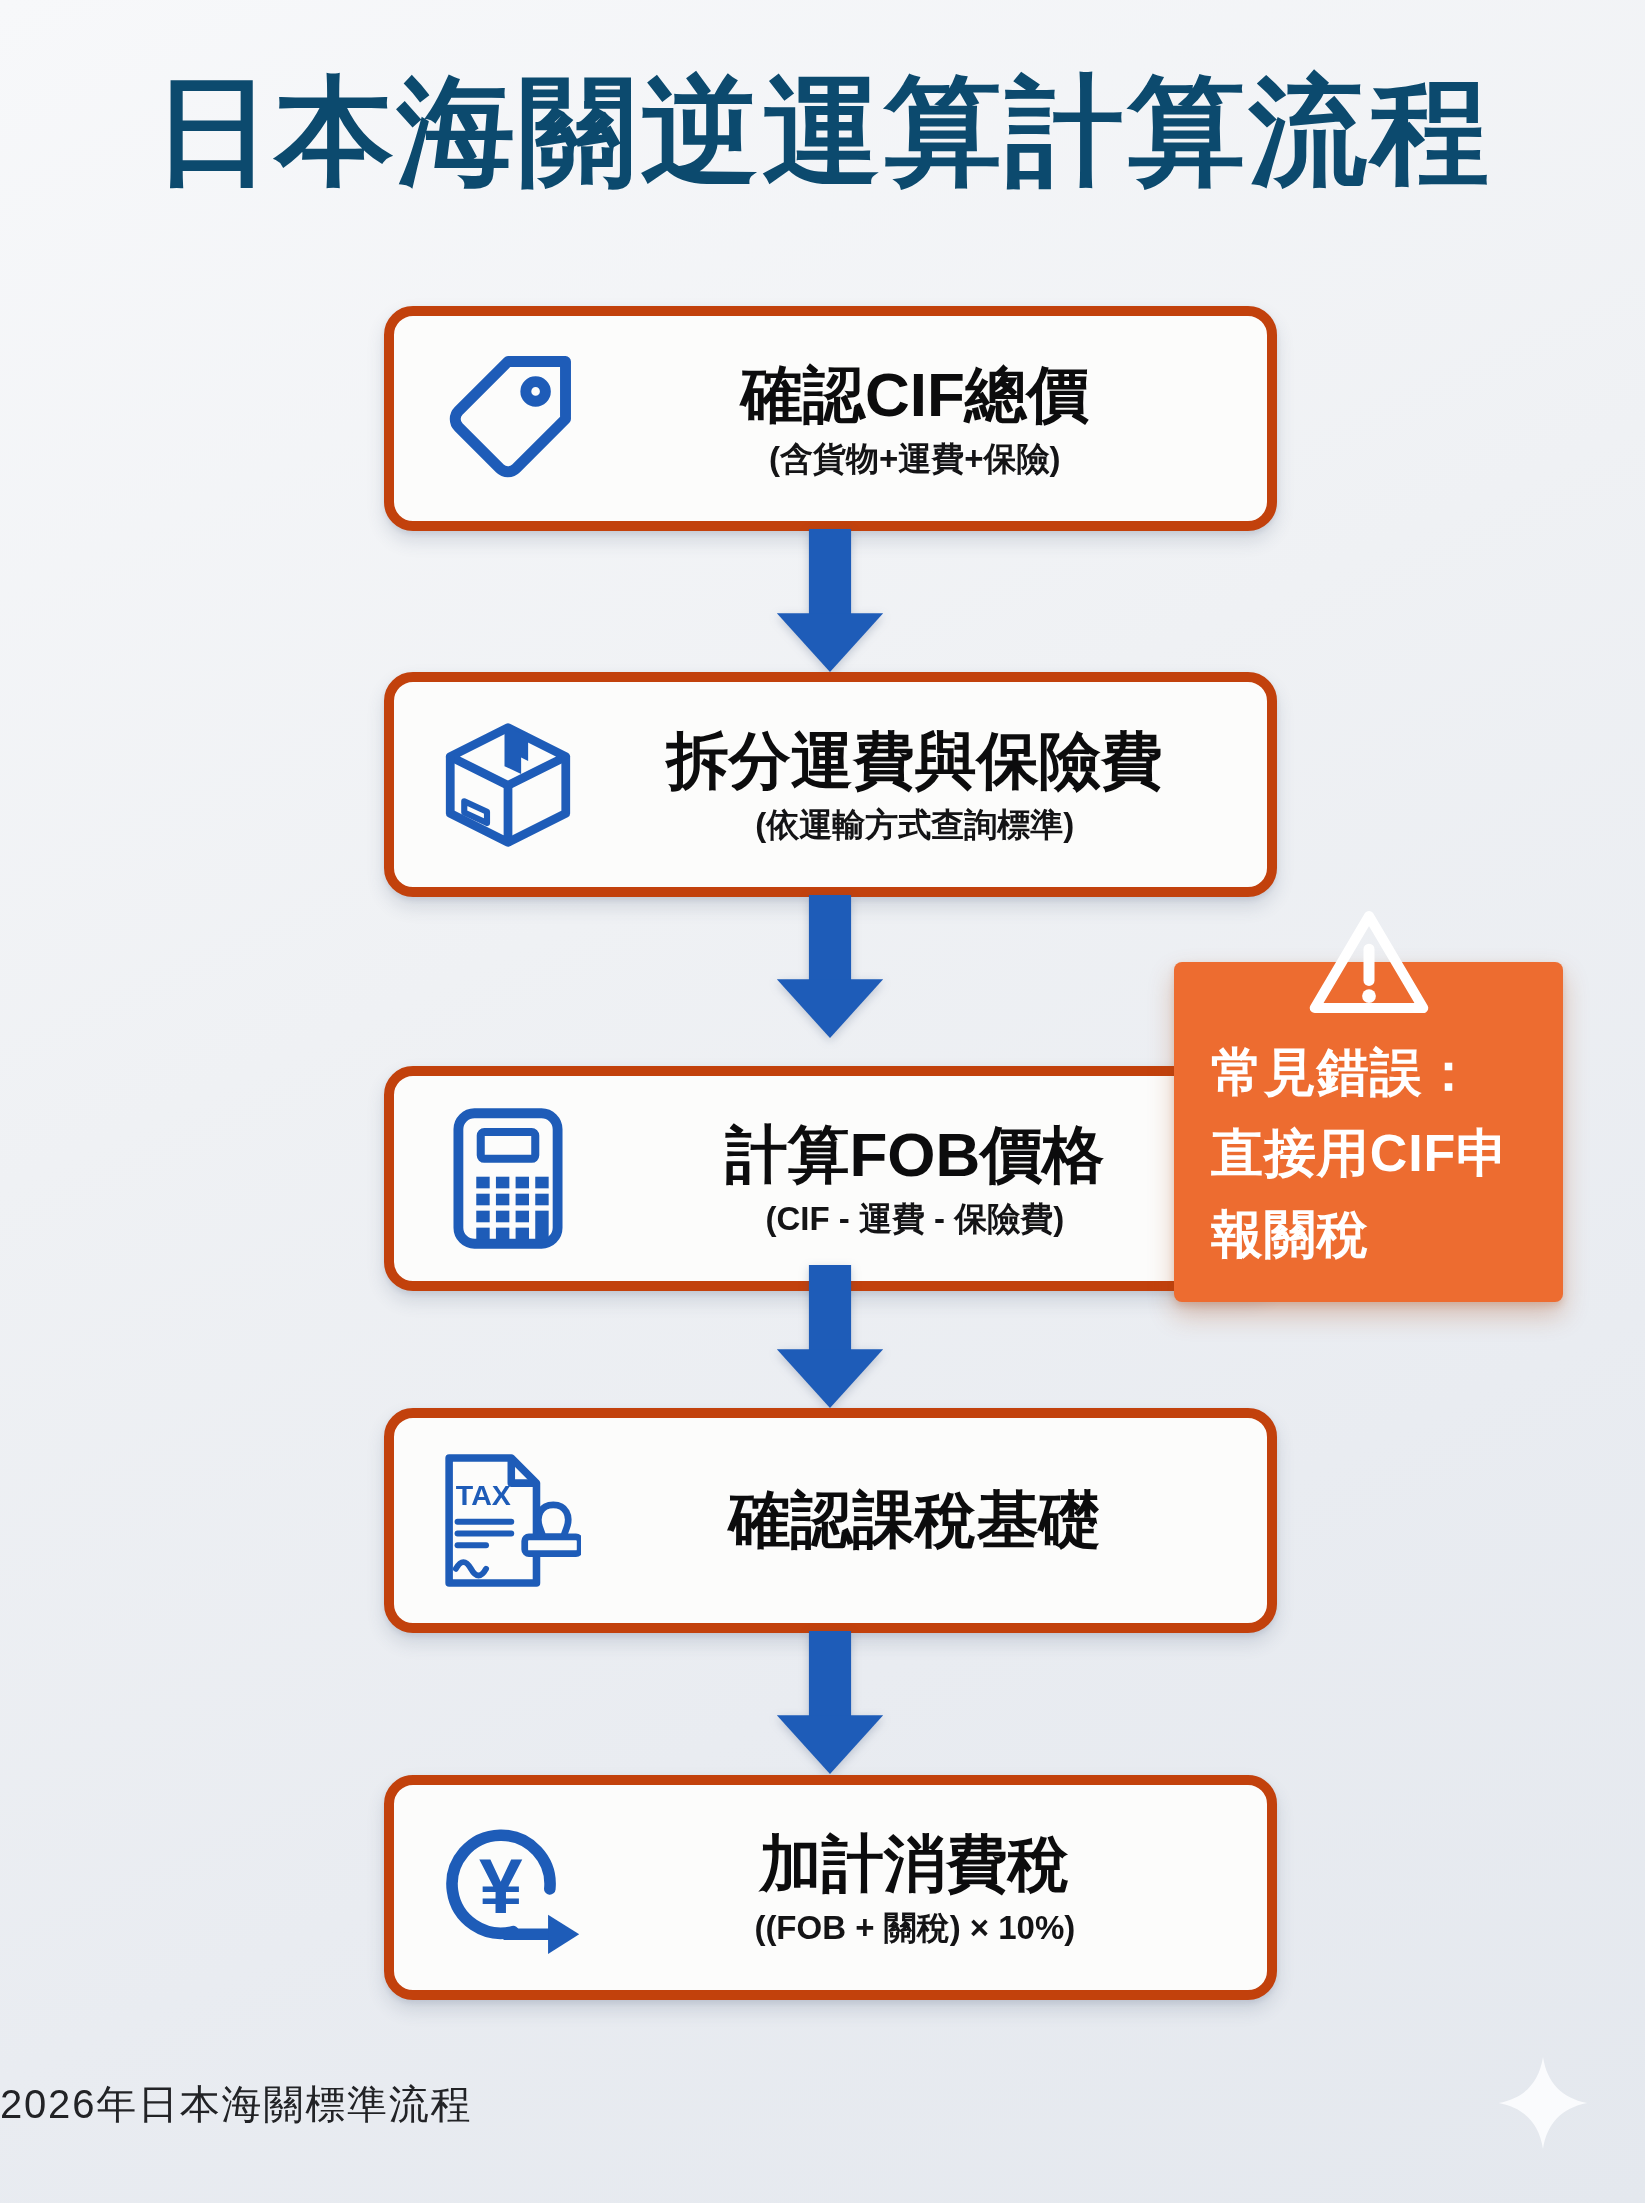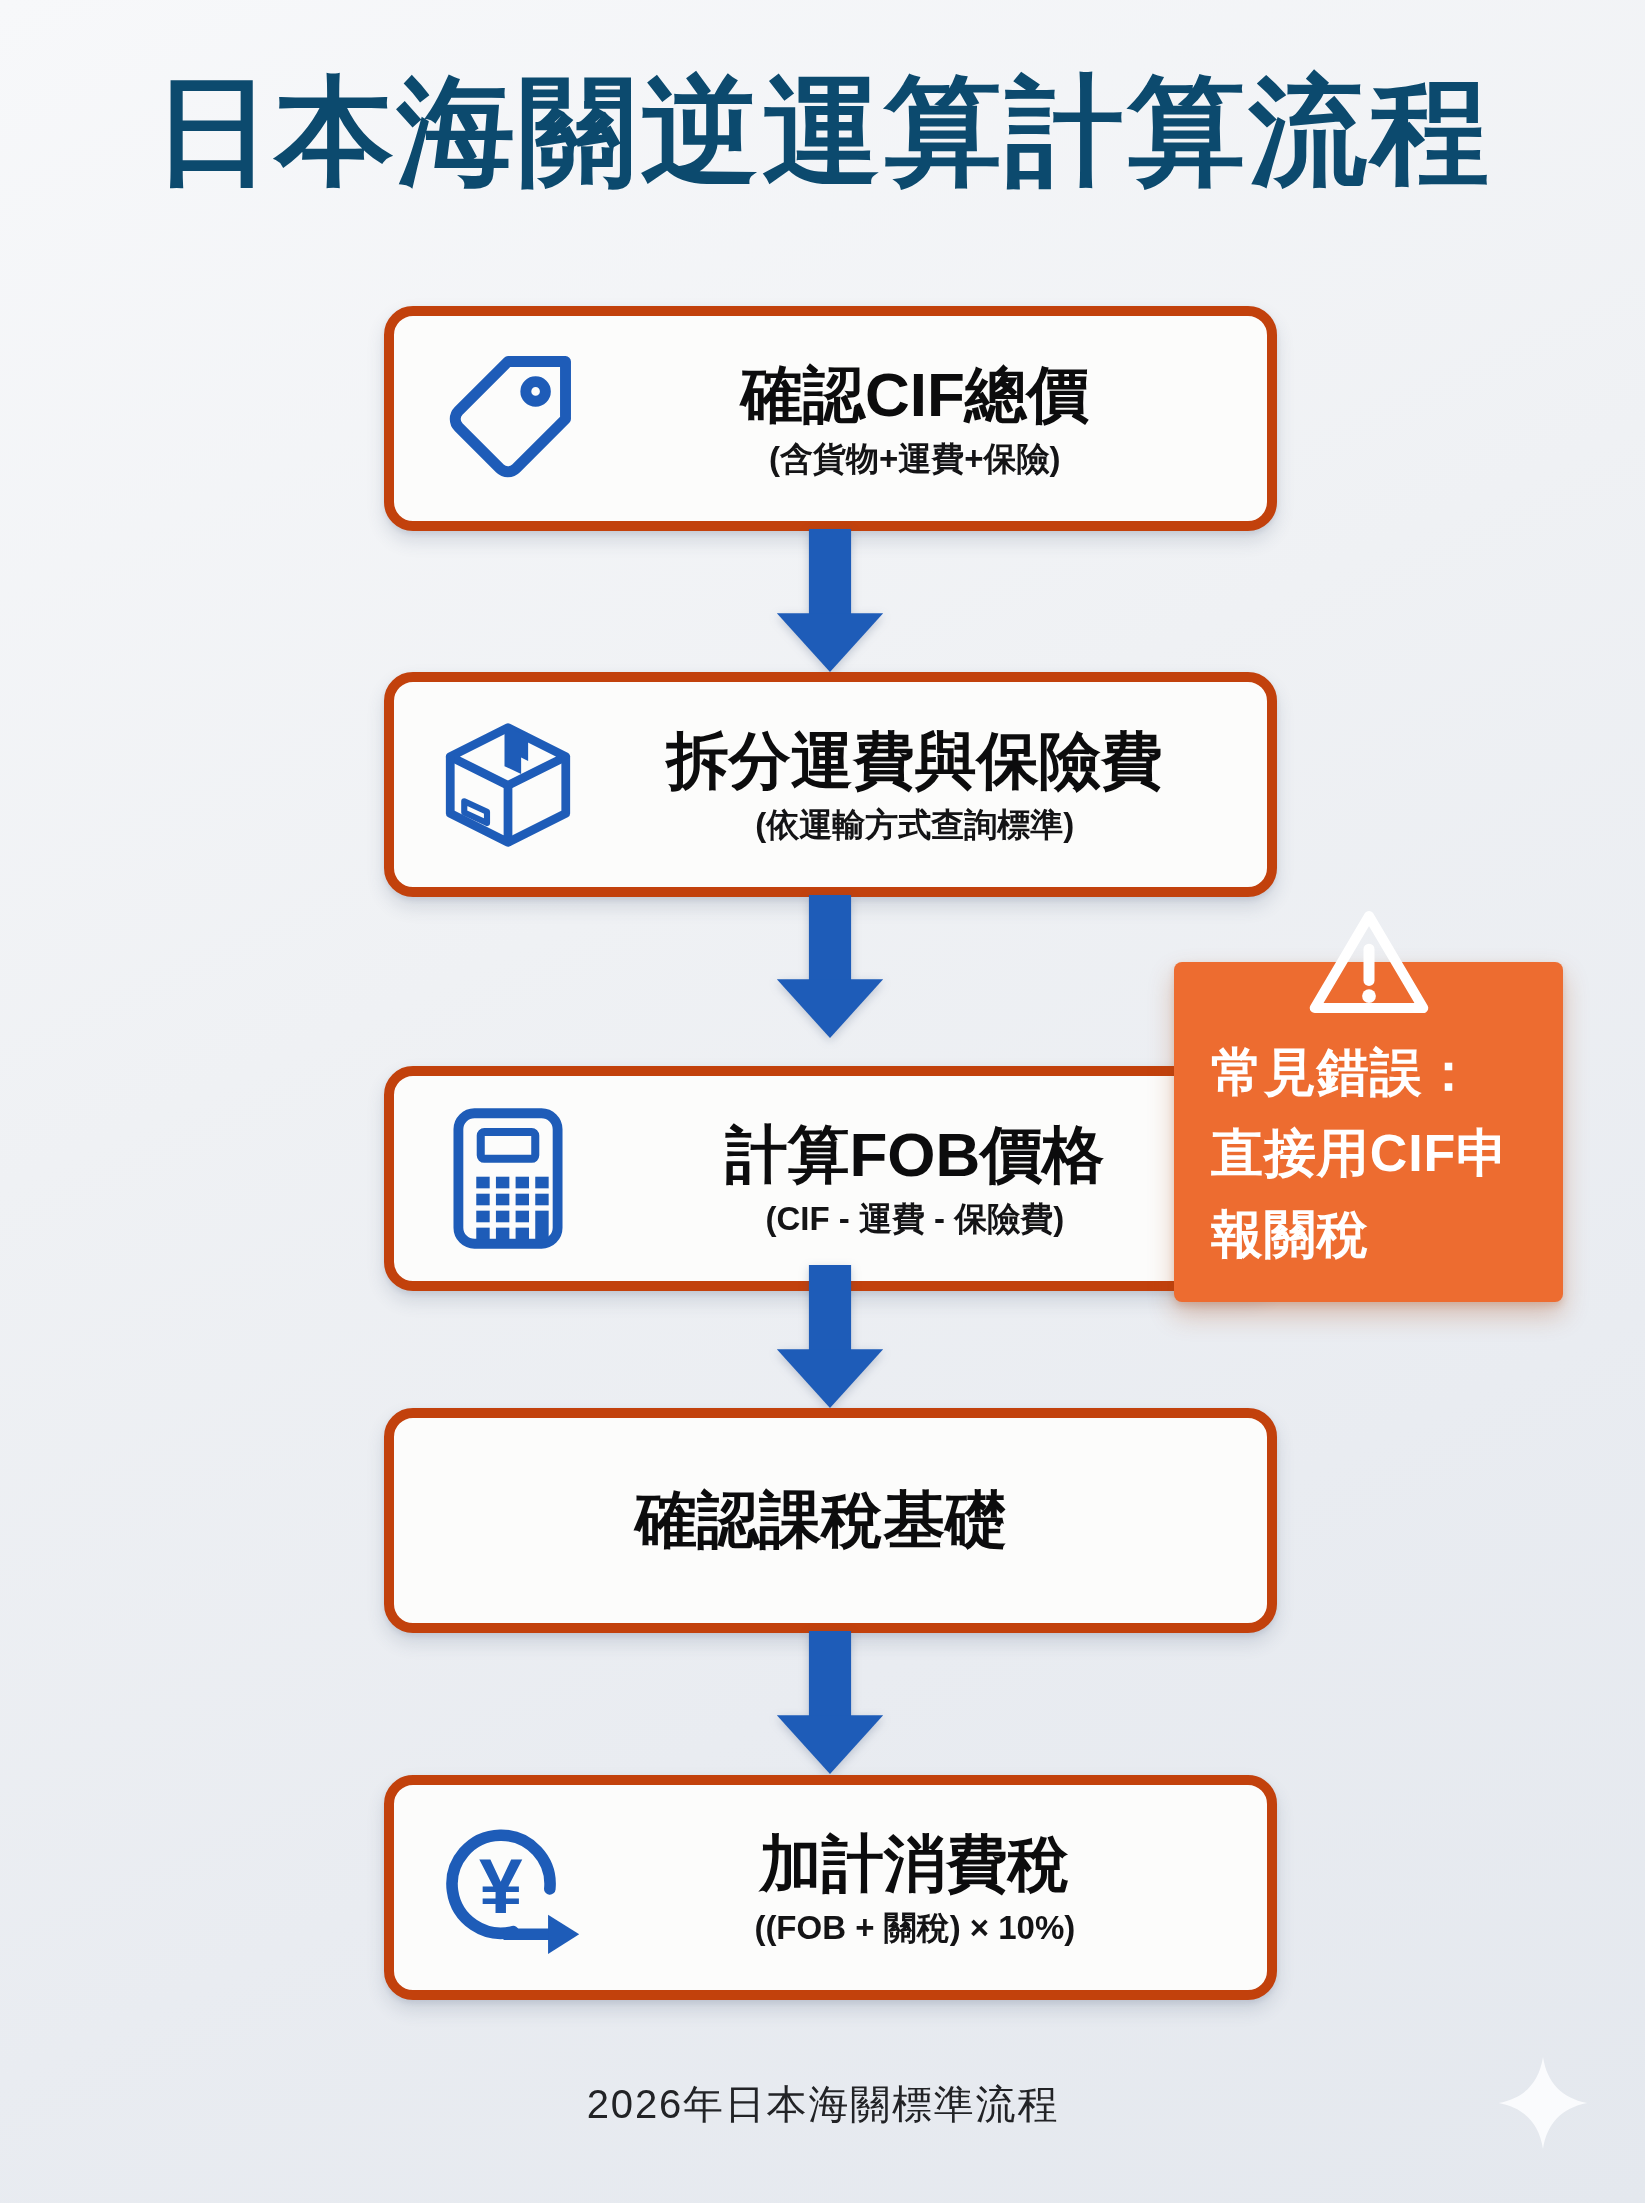--- a/index.html
+++ b/index.html
@@ -25,21 +25,21 @@
   .flow-arrow{position:absolute;left:775px;filter:drop-shadow(0 3.7px 4.6px rgba(50,70,110,.25));}
   .callout{
     position:absolute;left:1174px;top:962px;width:389px;height:340px;box-sizing:border-box;
     background:#ed6c30;border-radius:8px;z-index:6;
     padding:70px 31px 0 37px;color:#ffffff;
     box-shadow:0 13px 26px rgba(170,75,25,.30),0 3.7px 7.3px rgba(170,75,25,.18);
   }
   .callout-text{font-size:52px;font-weight:800;line-height:81px;letter-spacing:0.9px;}
   .warning-wrap{position:absolute;top:-57px;left:50%;transform:translateX(-50%);}
   .footer-note{
-    position:absolute;top:2077px;left:0;width:100%;text-align:center;
+    position:absolute;top:2077px;left:0;width:100%;text-align:left;
     font-size:40px;font-weight:500;color:#222326;letter-spacing:1.8px;
   }
   .sparkle{position:absolute;left:1497px;top:2055px;}
 </style>
 </head>
 <body>
 
 <div class="page-title">日本海關逆運算計算流程</div>
 
 <div class="step" style="top:306px;">
@@ -126,20 +126,39 @@
       <path d="M68 12 L127 112 L9 112 Z" fill="none" stroke="#ffffff" stroke-width="11" stroke-linejoin="round"></path>
       <line x1="68" y1="48" x2="68" y2="82" stroke="#ffffff" stroke-width="12" stroke-linecap="round"></line>
       <circle cx="68" cy="99" r="7.5" fill="#ffffff"></circle>
     </svg>
   </div>
   <div class="callout-text">常見錯誤：</div>
   <div class="callout-text">直接用CIF申報關稅</div>
 </aside>
 
 <div class="step" style="top:1408px;">
+  <div class="icon-wrap">
+    <svg width="154" height="145" viewBox="0 0 175 165">
+      <g fill="none" stroke="#1e5cb8" stroke-width="9" stroke-linejoin="round">
+        <path d="M18 8 H92 L122 38 V157 H18 Z"></path>
+        <path d="M92 8 V38 H122"></path>
+      </g>
+      <text x="26" y="64" font-size="34" font-weight="bold" fill="#1e5cb8" font-family="Liberation Sans, sans-serif">TAX</text>
+      <g stroke="#1e5cb8" stroke-width="7" stroke-linecap="round" fill="none">
+        <line x1="28" y1="84" x2="92" y2="84"></line>
+        <line x1="28" y1="98" x2="92" y2="98"></line>
+        <line x1="28" y1="112" x2="62" y2="112"></line>
+        <path d="M26 140 q9 -16 18 0 t18 0"></path>
+      </g>
+      <g stroke="#1e5cb8" stroke-width="8" stroke-linejoin="round">
+        <path d="M142 64 c-15 0 -21 13 -16 27 l4 11 h24 l4 -11 c5 -14 -1 -27 -16 -27 z" fill="#fcfcfb"></path>
+        <rect x="108" y="102" width="66" height="20" rx="5" fill="#fcfcfb"></rect>
+      </g>
+    </svg>
+  </div>
   <div class="texts">
     <div class="step-title">確認課稅基礎</div>
   </div>
 </div>
 
 <svg class="flow-arrow" style="top:1631px;" width="110" height="143" viewBox="0 0 120 156">
   <rect x="37" y="0" width="46" height="94" fill="#1e5cb8"></rect>
   <polygon points="2,92 118,92 60,156" fill="#1e5cb8"></polygon>
 </svg>
 

